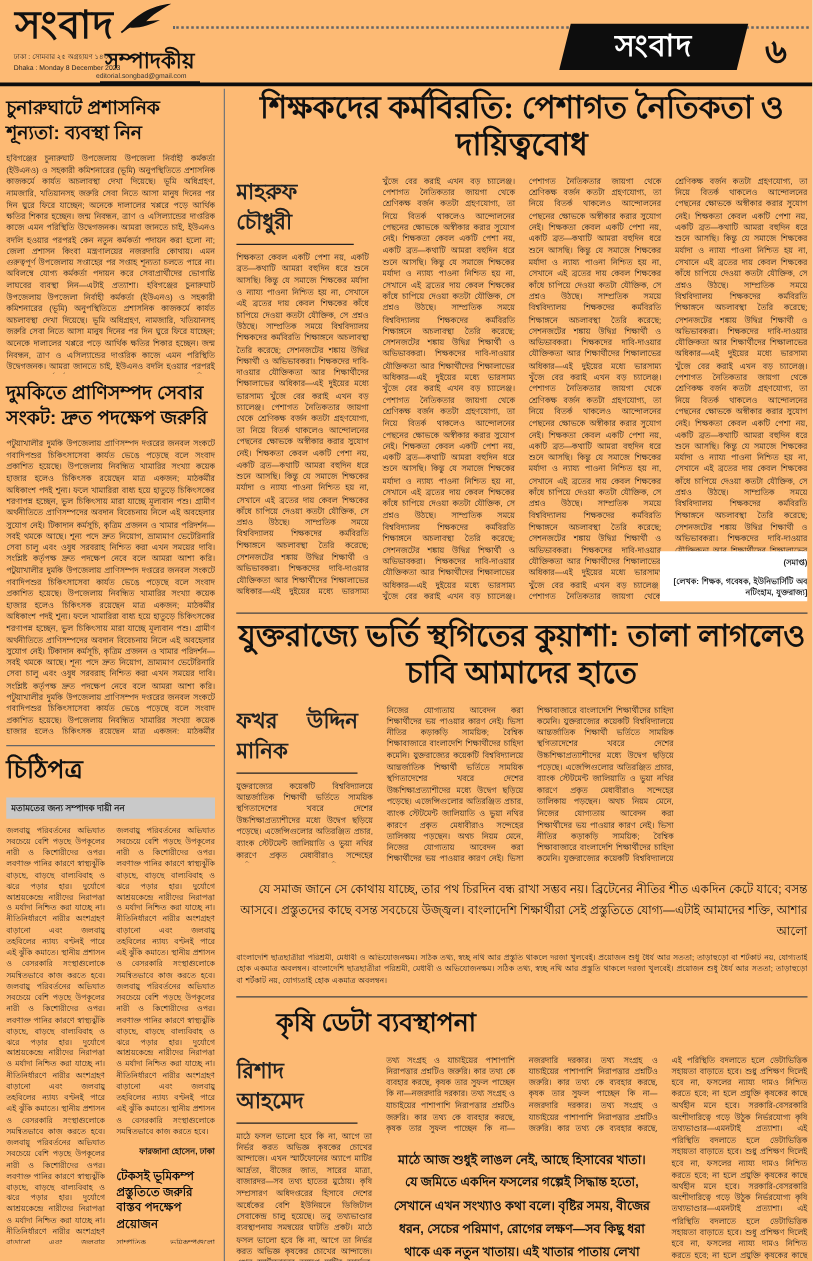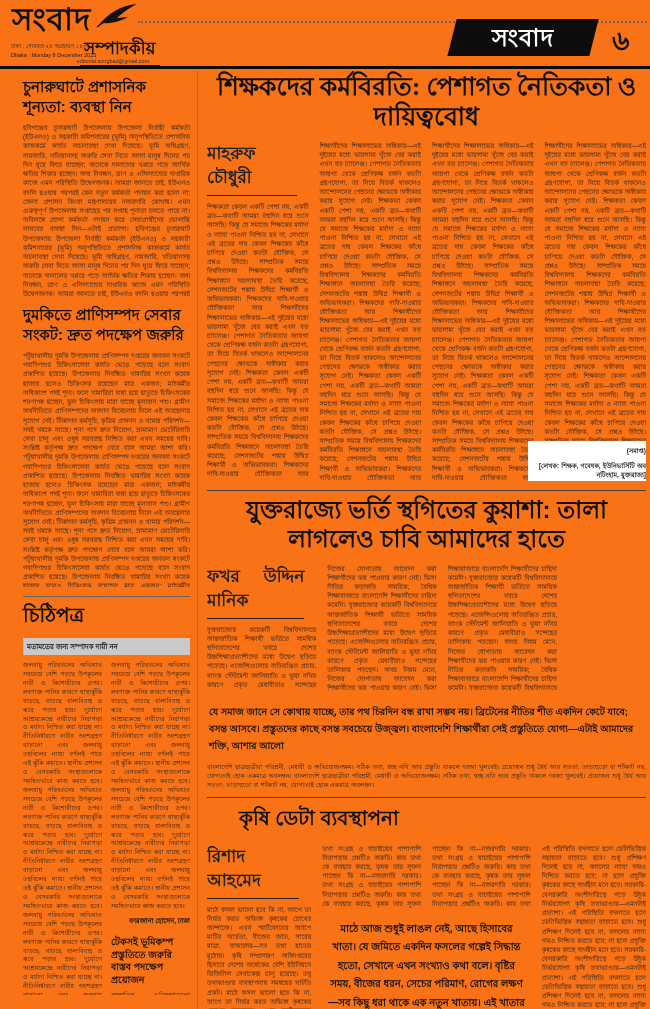--- a/index.html
+++ b/index.html
@@ -1,36 +1,36 @@
 <!DOCTYPE html>
 <html lang="bn"><head>
 <meta charset="utf-8">
 <style>
   html,body{margin:0;padding:0;background:#e8e8e8;}
-  .page{position:relative;width:650px;height:1009px;background:#f97316;margin:0 auto;
+  .page{position:relative;width:650px;height:1009px;background:#fdba74;margin:0 auto;
         font-family:"Liberation Sans","DejaVu Sans",sans-serif;color:#111;overflow:hidden;}
   
   .masthead{position:absolute;top:0;left:0;right:0;height:66px;}
   .dotted{position:absolute;top:21px;left:138px;right:3px;border-top:2px dotted #666;}
   .logo-row{position:absolute;top:4px;left:12px;display:flex;align-items:center;gap:4px;}
   .logo{font-size:31px;font-weight:900;letter-spacing:1px;line-height:1;}
   .dates{position:absolute;top:42px;left:11px;font-size:5.5px;line-height:1.55;color:#222;}
   .section-name{position:absolute;top:35px;left:80px;font-size:17px;font-weight:800;
                 border-bottom:2px solid #111;padding:0 4px 2px 4px;}
   .email{position:absolute;top:58px;left:28px;width:170px;text-align:center;font-size:5.5px;color:#333;}
   .page-label{position:absolute;top:28px;left:250px;width:150px;text-align:center;font-size:20px;font-weight:700;}
   .brand-box{position:absolute;top:19px;left:452px;width:142px;height:37px;background:#0d0d0d;
              transform:skewX(-14deg);z-index:2;}
   .brand-box span{display:block;transform:skewX(14deg);color:#fff;font-weight:900;font-size:24px;
                   line-height:37px;text-align:center;letter-spacing:1px;}
   .page-number{position:absolute;top:20px;left:612px;font-size:27px;font-weight:900;z-index:2;}
   .thick-rule{position:absolute;top:66px;left:0;right:0;border-top:3px solid #0d0d0d;}
   
   .main{position:absolute;top:71px;left:0;right:0;bottom:0;display:flex;}
-  .left-col{width:180px;box-sizing:border-box;border-right:1px solid #777;padding:2px 7px 0 5px;margin-left:18px;}
+  .left-col{width:180px;box-sizing:border-box;border-right:1px solid #777;padding:2px 7px 0 5px;}
   .right-col{flex:1;box-sizing:border-box;padding:0 4px 0 9px;}
   
   .greek{font-size:6.4px;line-height:1.44;text-align:justify;color:#222;
          word-spacing:0.4px;overflow:hidden;}
   .byline{font-size:17px;font-weight:800;padding:1px 0 4px 0;border-bottom:1.5px solid #222;
           margin:0 12px 6px 0;break-inside:avoid;}
   .sig{font-weight:700;text-align:right;}
   
   .ed-title{font-size:15px;font-weight:800;line-height:1.3;margin:4px 0 7px 0;}
   .ed1-body{height:176px;margin-bottom:6px;}
@@ -48,21 +48,21 @@
   .a1-title{font-size:25px;font-weight:800;text-align:center;line-height:1.2;margin:1px 0 9px 0;font-family:Liberation Serif, serif;}
   .a1-body{position:relative;height:342px;column-count:4;column-gap:11px;overflow:hidden;}
   .a1-sig{position:absolute;right:0;bottom:2px;width:112px;background:#fff;font-size:6.4px;
           padding:5px 0 2px 6px;}
   .a1-sig .ending{font-weight:700;text-align:right;margin-bottom:5px;}
   .section-rule{border:none;border-top:1px solid #444;margin:7px 0 5px 0;}
   .a2-title{font-size:24px;font-weight:800;text-align:center;line-height:1.2;margin:4px 0 10px 0;}
   .a2-layout{display:flex;gap:11px;height:226px;overflow:hidden;flex-direction:column;}
   .a2-text{width:350px;column-count:3;column-gap:11px;overflow:hidden;}
   .a2-quote-col{flex:1;display:flex;flex-direction:column;}
-  .pull-quote{font-size:9.5px;font-weight:700;text-align:left;line-height:1.8;margin:2px 0 9px 2px;}
+  .pull-quote{font-size:9.5px;font-weight:400;text-align:right;line-height:1.8;margin:2px 0 9px 2px;}
   .a2-below{flex:1;font-size:6.2px;}
   .a3-title{font-size:20px;font-weight:800;margin:5px 0 8px 32px;}
   .a3-grid{display:grid;grid-template-columns:1fr 2fr 1fr;gap:11px;height:236px;}
   .a3-col{overflow:hidden;position:relative;}
   .a3-mid{display:flex;flex-direction:column;overflow:hidden;}
   .a3-mid-top{column-count:2;column-gap:11px;height:68px;overflow:hidden;}
   .pull-quote2{font-size:10px;font-weight:800;text-align:center;line-height:1.85;margin:8px 6px;}
   .quill{margin-top:-6px;}
 </style>
 </head>

